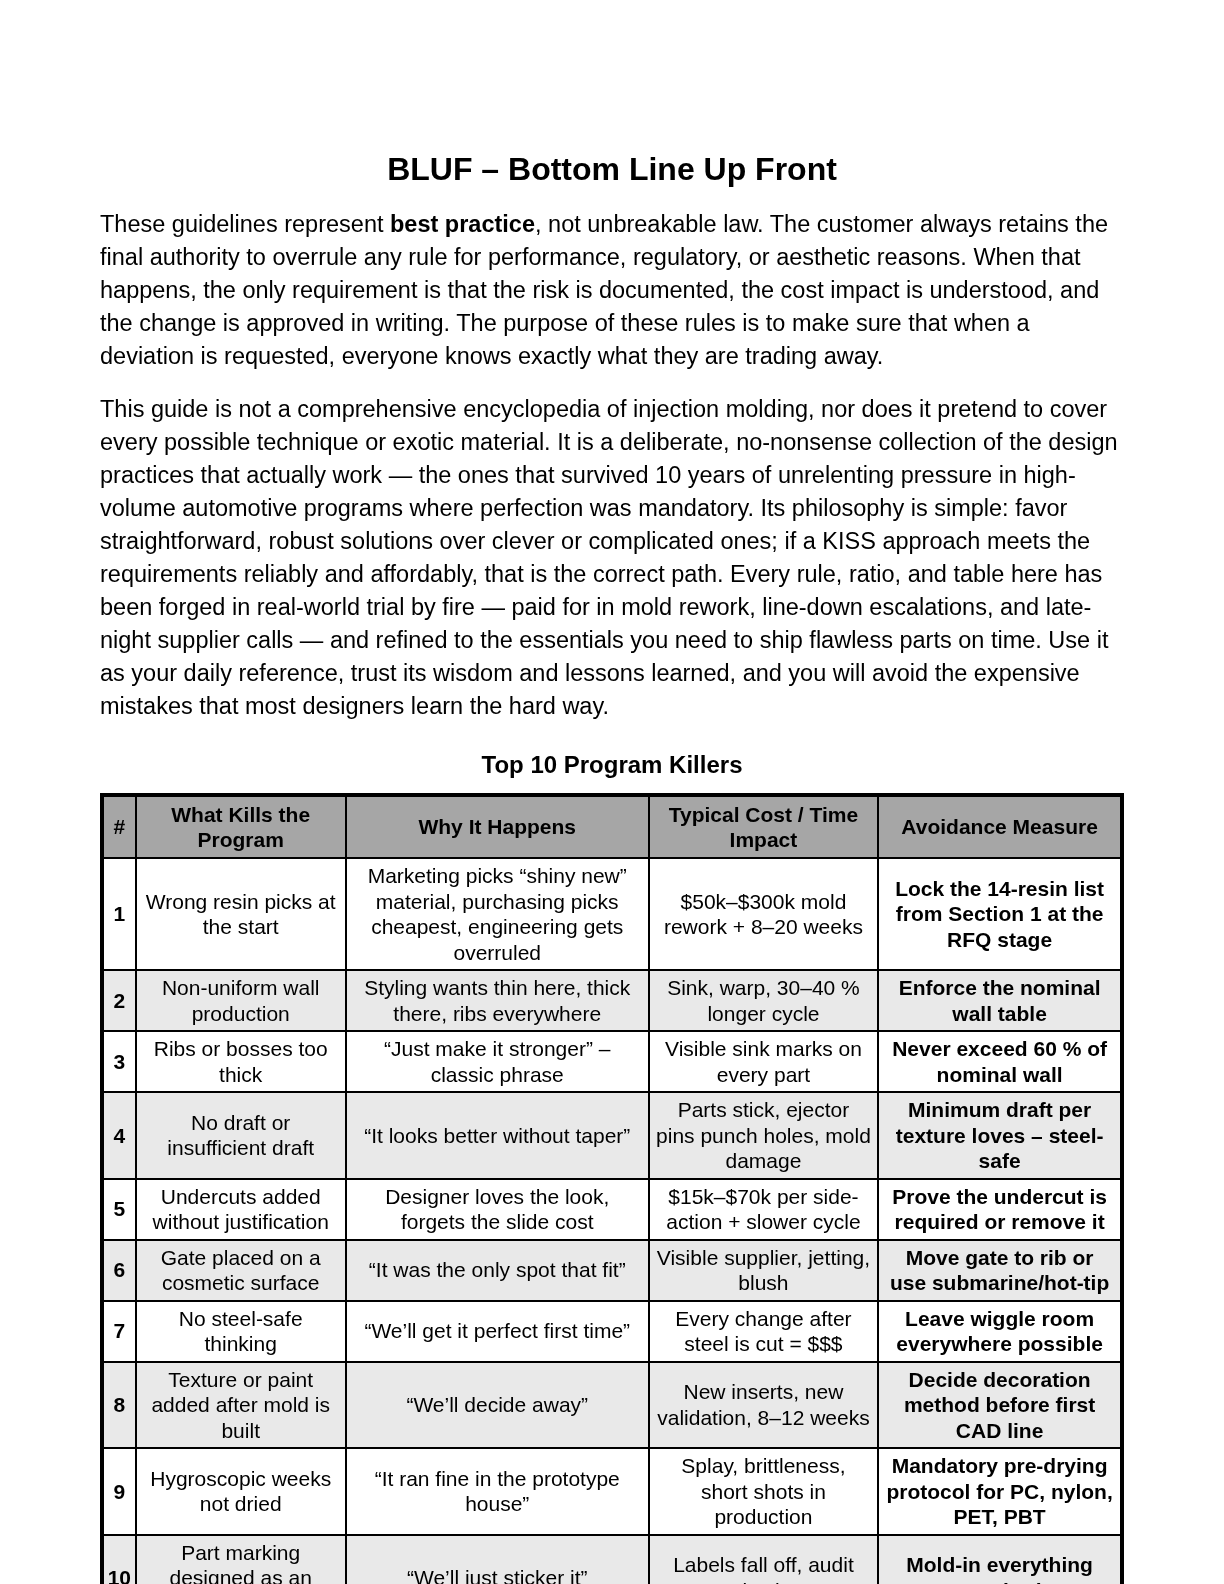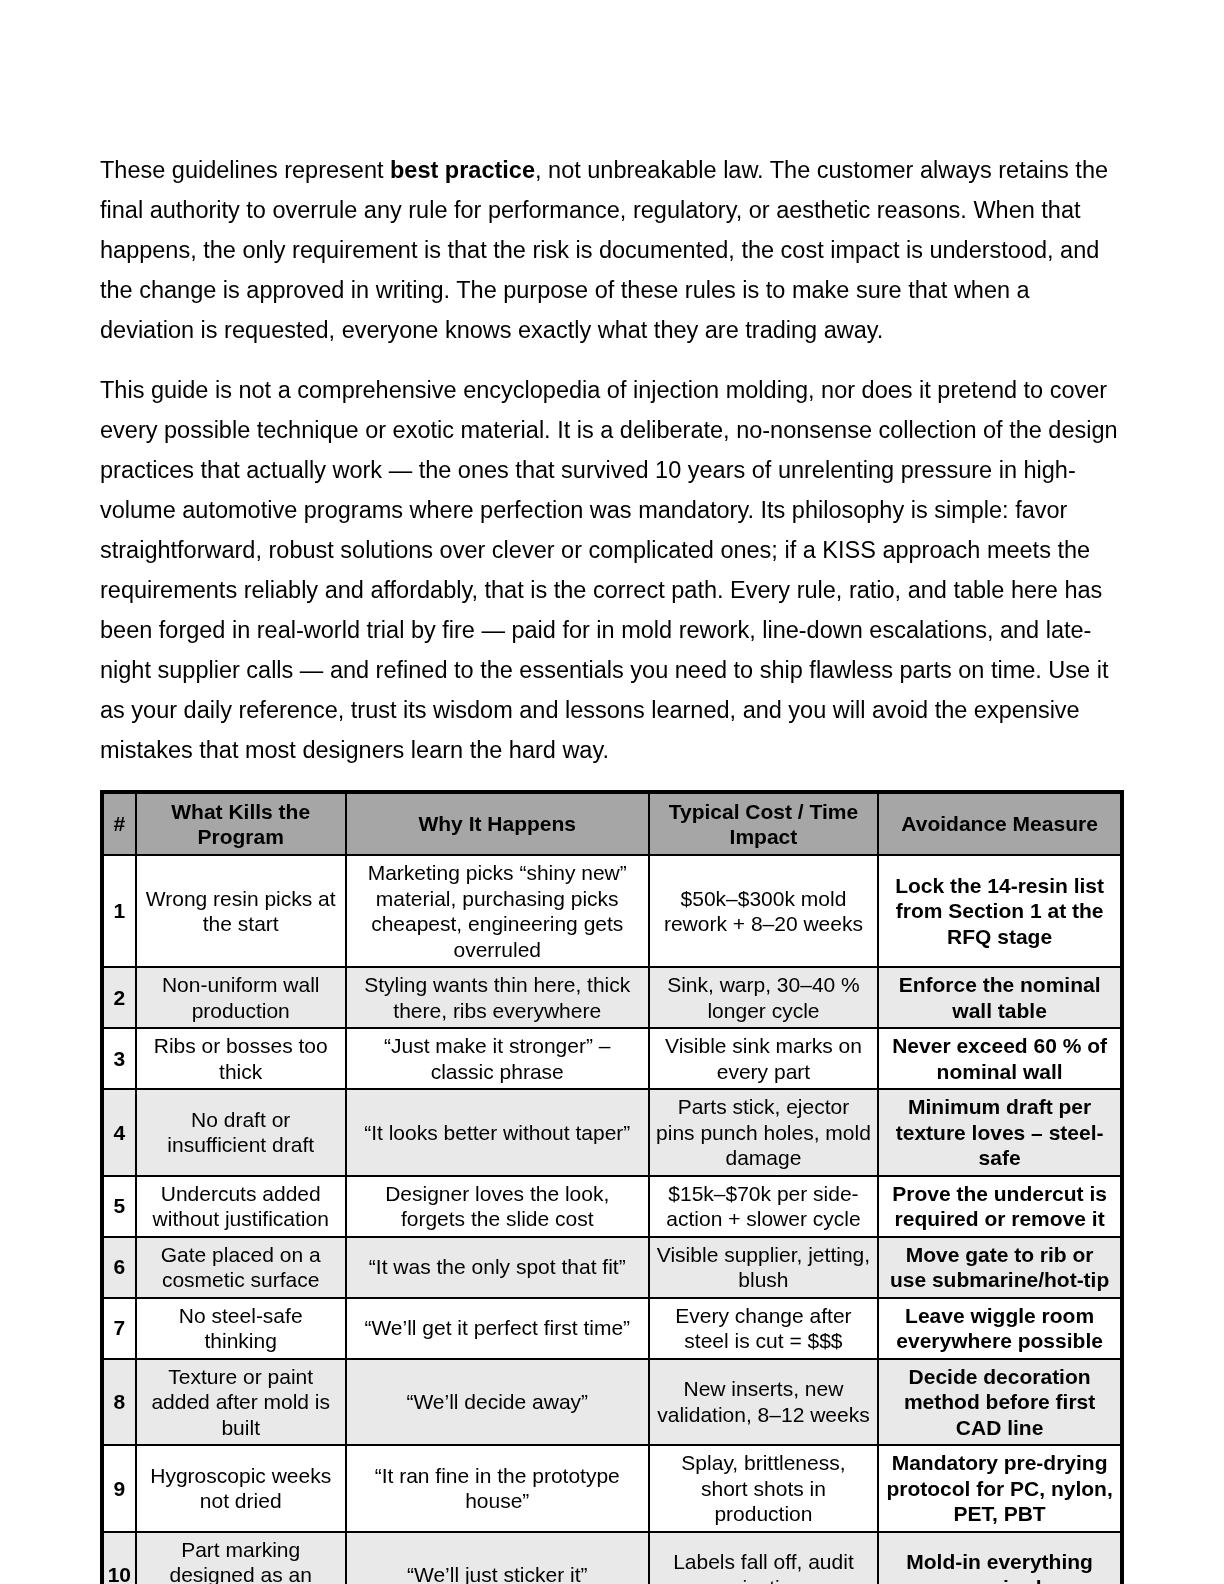--- a/index.html
+++ b/index.html
@@ -18,21 +18,21 @@
   }
   h1.doc-title {
     font-size: 32px;
     font-weight: bold;
     text-align: center;
     margin: 0 0 20px 0;
     line-height: 38px;
   }
   p.body-par {
     font-size: 23.5px;
-    line-height: 40px;
+    line-height: 33px;
     margin: 0 0 20px 0;
     text-align: left;
   }
   h2.table-title {
     font-size: 24px;
     font-weight: bold;
     text-align: center;
     margin: 28px 0 14px 0;
     line-height: 28px;
   }
@@ -69,25 +69,27 @@
   .killers td.col-avoid {
     font-weight: bold;
     margin-top: 20px;
   }
 </style>
 </head>
 <body>
 
 <div class="page">
 
+  <h1 class="doc-title">BLUF – Bottom Line Up Front</h1>
 
   <p class="body-par"><span>These guidelines represent </span><strong>best practice</strong><span>, not unbreakable law. The customer always retains the final authority to overrule any rule for performance, regulatory, or aesthetic reasons. When that happens, the only requirement is that the risk is documented, the cost impact is understood, and the change is approved in writing. The purpose of these rules is to make sure that when a deviation is requested, everyone knows exactly what they are trading away.</span></p>
 
   <p class="body-par">This guide is not a comprehensive encyclopedia of injection molding, nor does it pretend to cover every possible technique or exotic material. It is a deliberate, no-nonsense collection of the design practices that actually work — the ones that survived 10 years of unrelenting pressure in high-volume automotive programs where perfection was mandatory. Its philosophy is simple: favor straightforward, robust solutions over clever or complicated ones; if a KISS approach meets the requirements reliably and affordably, that is the correct path. Every rule, ratio, and table here has been forged in real-world trial by fire — paid for in mold rework, line-down escalations, and late-night supplier calls — and refined to the essentials you need to ship flawless parts on time. Use it as your daily reference, trust its wisdom and lessons learned, and you will avoid the expensive mistakes that most designers learn the hard way.</p>
 
+  <h2 class="table-title">Top 10 Program Killers</h2>
 
   <table class="killers">
     <colgroup>
       <col style="width:3.3%">
       <col style="width:20.6%">
       <col style="width:29.7%">
       <col style="width:22.5%">
       <col style="width:23.9%">
     </colgroup>
     <thead>

